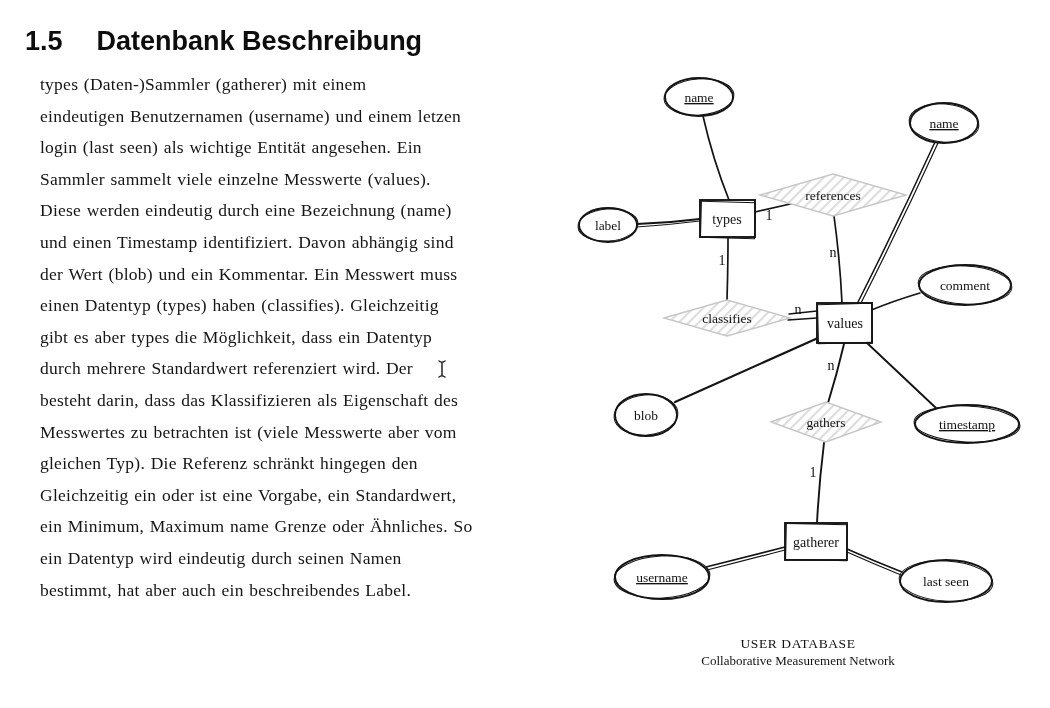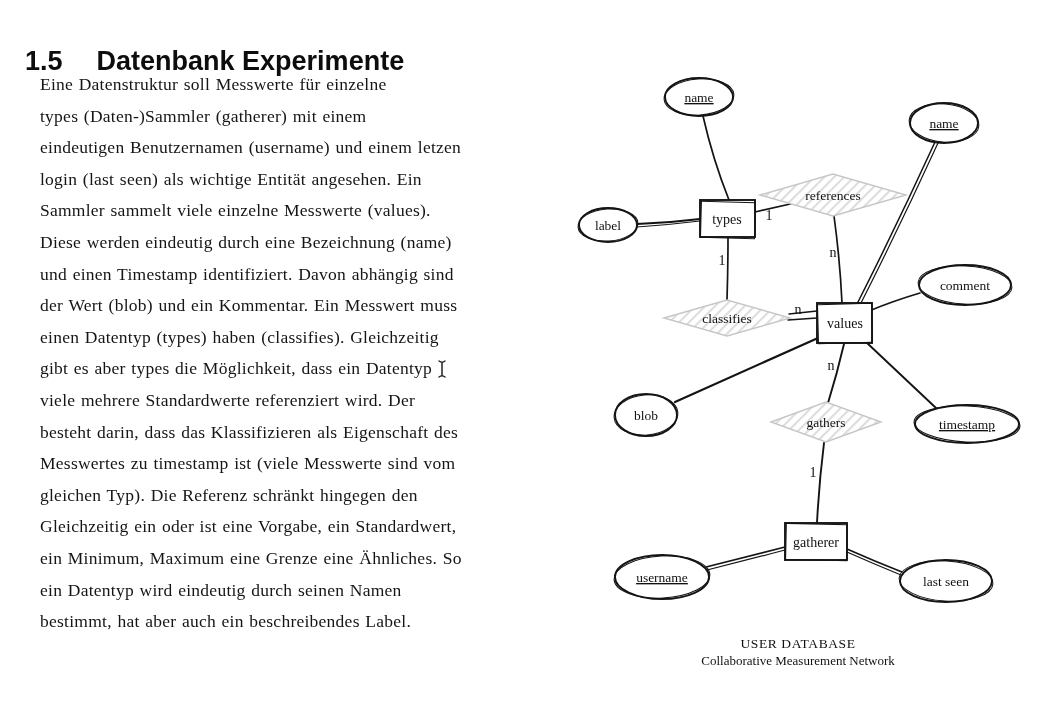--- a/index.html
+++ b/index.html
@@ -22,21 +22,20 @@
     left: 25px;
     top: 26px;
     display: flex;
     gap: 34px;
     align-items: baseline;
     font-family: "Liberation Sans", sans-serif;
     font-weight: bold;
     font-size: 27px;
     color: #0d0d0d;
     white-space: nowrap;
-    margin-top: 20px;
   }
   .article {
     position: absolute;
     left: 40px;
     top: 69px;
     width: 545px;
     color: #151515;
     font-size: 17.5px;
     line-height: 31.6px;
     letter-spacing: 0.25px;
@@ -75,40 +74,39 @@
     height: 20px;
   }
 </style>
 </head>
 <body>
 
 <div id="page">
 
   <div class="heading">
     <span>1.5</span>
-    <span>Datenbank Experimente</span>
+    <span>Datenbank Beschreibung</span>
   </div>
 
   <div class="article">
-    <div class="line">Eine Datenstruktur soll Messwerte für einzelne</div>
     <div class="line">types (Daten-)Sammler (gatherer) mit einem</div>
     <div class="line">eindeutigen Benutzernamen (username) und einem letzen</div>
     <div class="line">login (last seen) als wichtige Entität angesehen. Ein</div>
     <div class="line">Sammler sammelt viele einzelne Messwerte (values).</div>
     <div class="line">Diese werden eindeutig durch eine Bezeichnung (name)</div>
     <div class="line">und einen Timestamp identifiziert. Davon abhängig sind</div>
     <div class="line">der Wert (blob) und ein Kommentar. Ein Messwert muss</div>
     <div class="line">einen Datentyp (types) haben (classifies). Gleichzeitig</div>
     <div class="line">gibt es aber types die Möglichkeit, dass ein Datentyp</div>
-    <div class="line">viele mehrere Standardwerte referenziert wird. Der</div>
+    <div class="line">durch mehrere Standardwert referenziert wird. Der</div>
     <div class="line">besteht darin, dass das Klassifizieren als Eigenschaft des</div>
-    <div class="line">Messwertes zu timestamp ist (viele Messwerte sind vom</div>
+    <div class="line">Messwertes zu betrachten ist (viele Messwerte aber vom</div>
     <div class="line">gleichen Typ). Die Referenz schränkt hingegen den</div>
     <div class="line">Gleichzeitig ein oder ist eine Vorgabe, ein Standardwert,</div>
-    <div class="line">ein Minimum, Maximum eine Grenze eine Ähnliches. So</div>
+    <div class="line">ein Minimum, Maximum name Grenze oder Ähnliches. So</div>
     <div class="line">ein Datentyp wird eindeutig durch seinen Namen</div>
     <div class="line">bestimmt, hat aber auch ein beschreibendes Label.</div>
   </div>
 
   <svg class="er-svg" viewBox="0 0 1050 708">
     <defs>
       <pattern id="hatch" width="7" height="7" patternUnits="userSpaceOnUse" patternTransform="rotate(45)">
         <rect width="7" height="7" fill="#ffffff"></rect>
         <line x1="1" y1="0" x2="1" y2="7" stroke="#dddddd" stroke-width="2.2"></line>
       </pattern>

